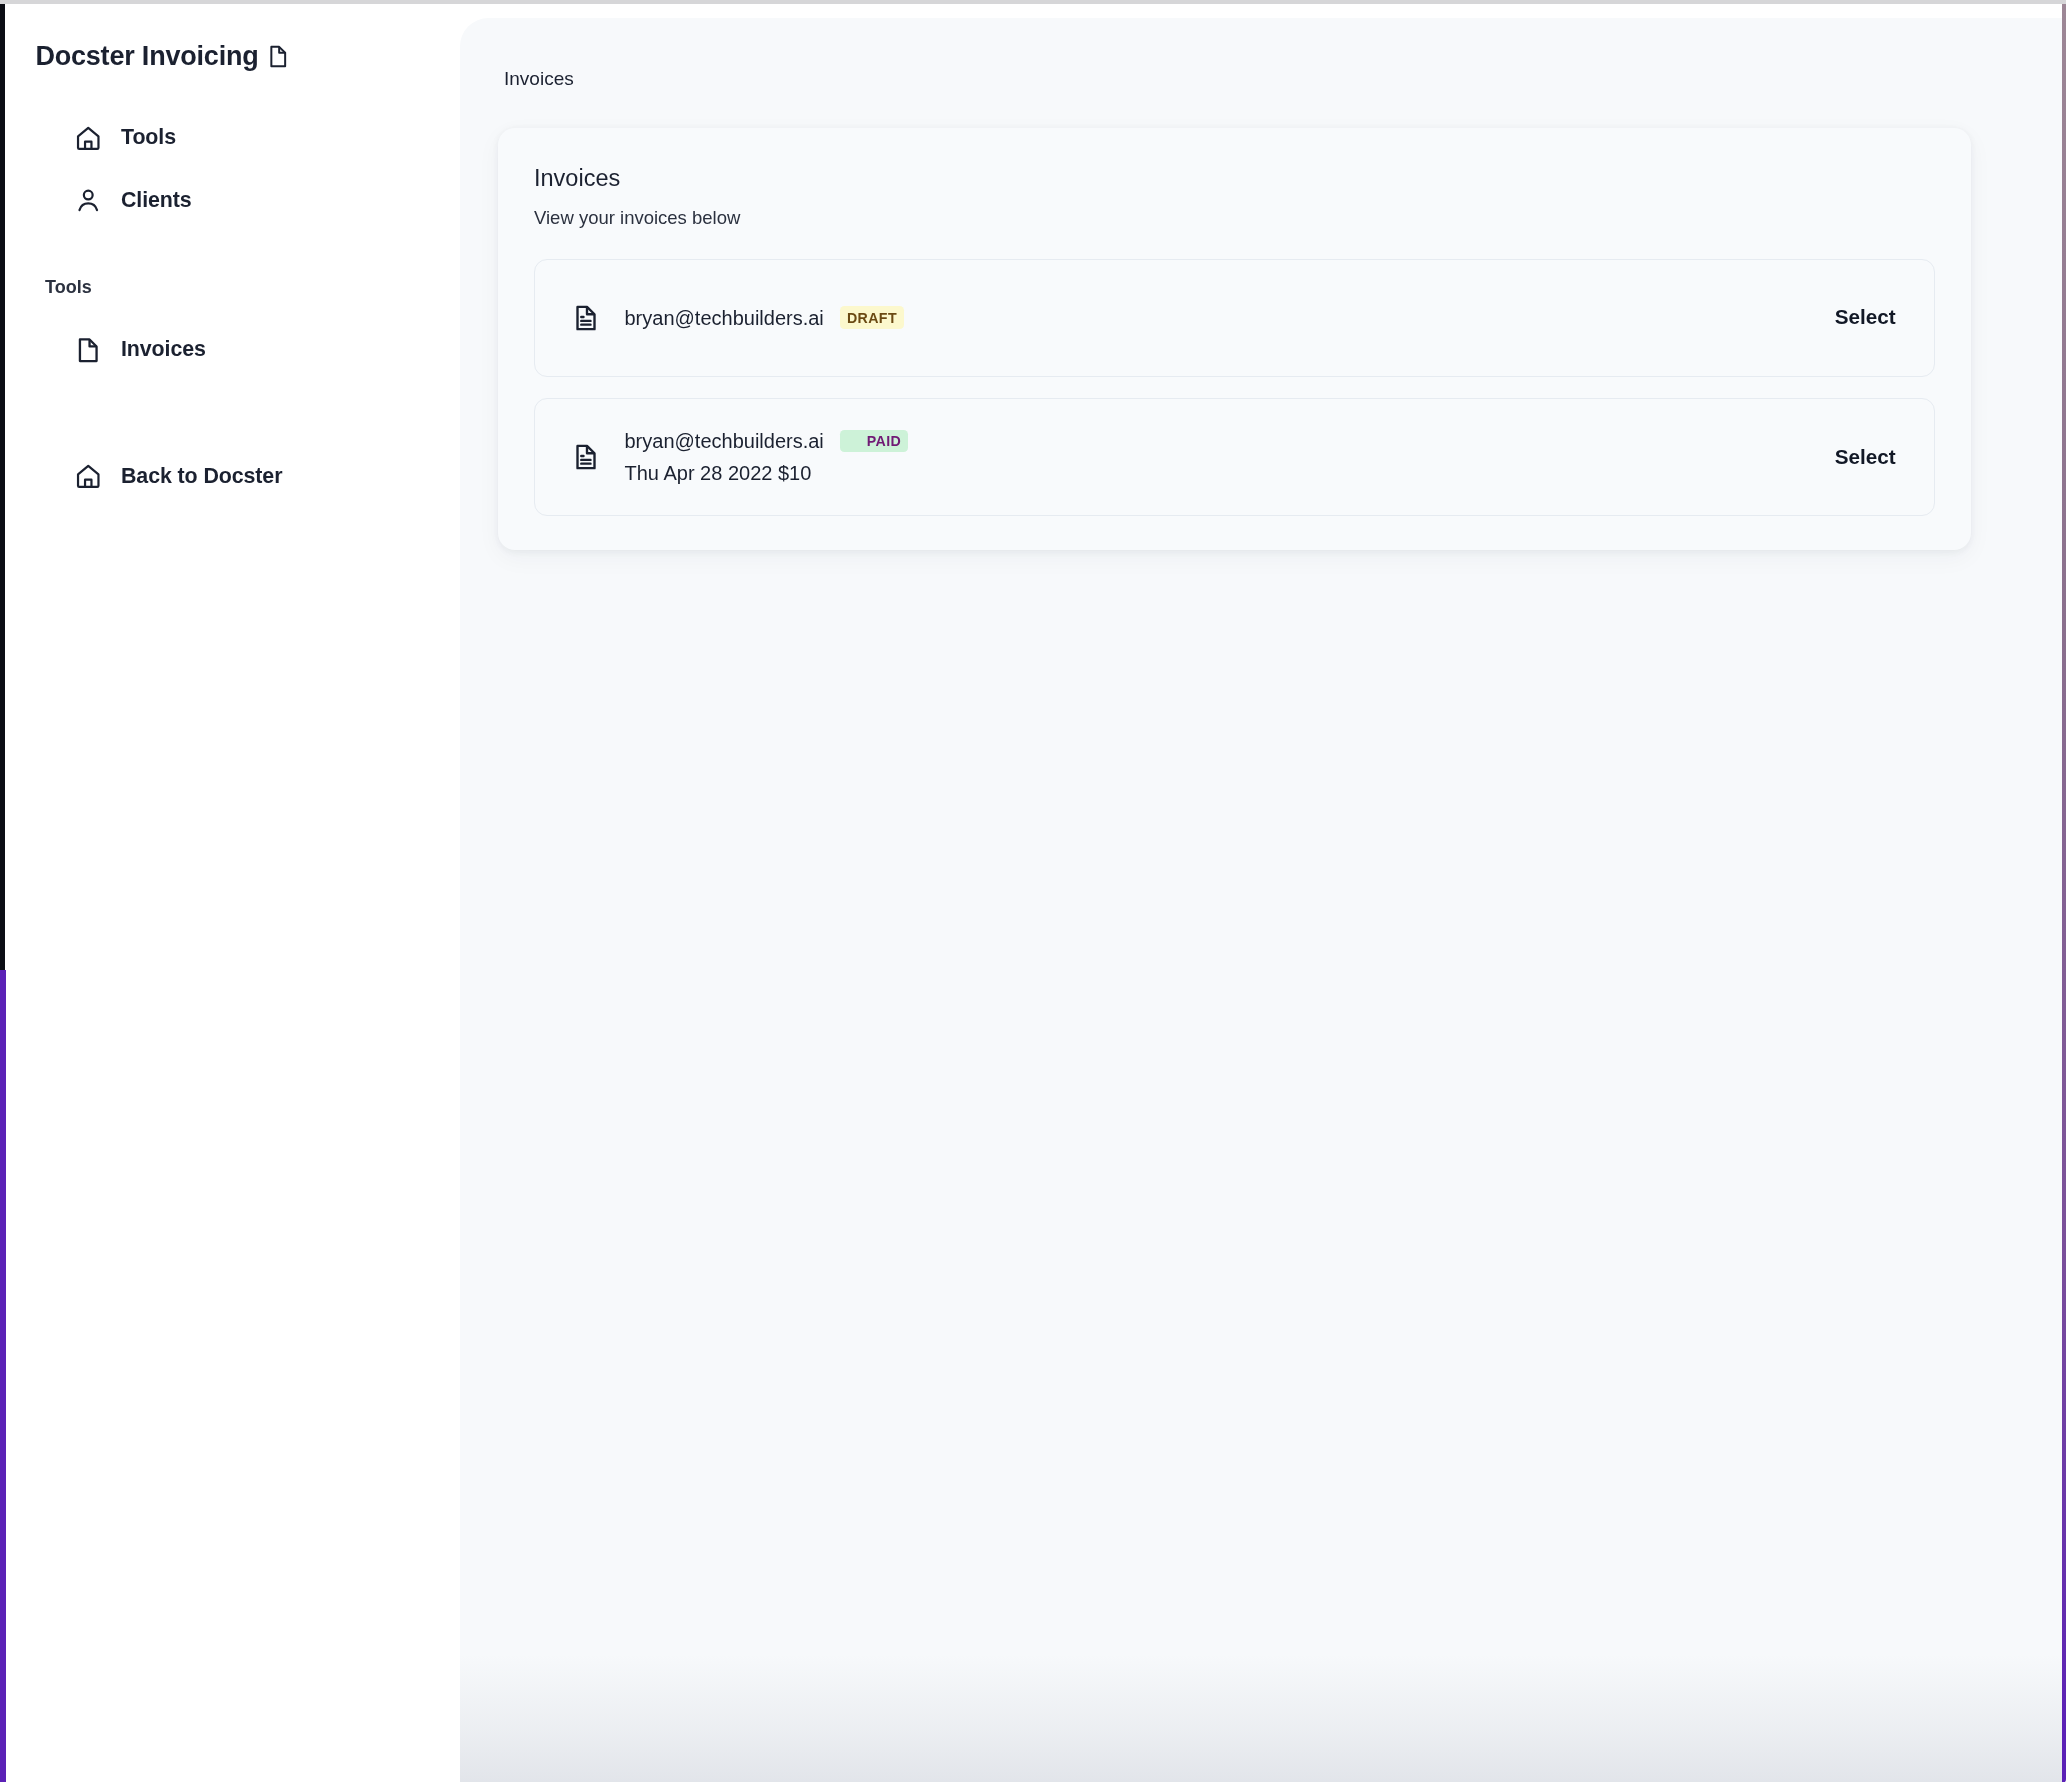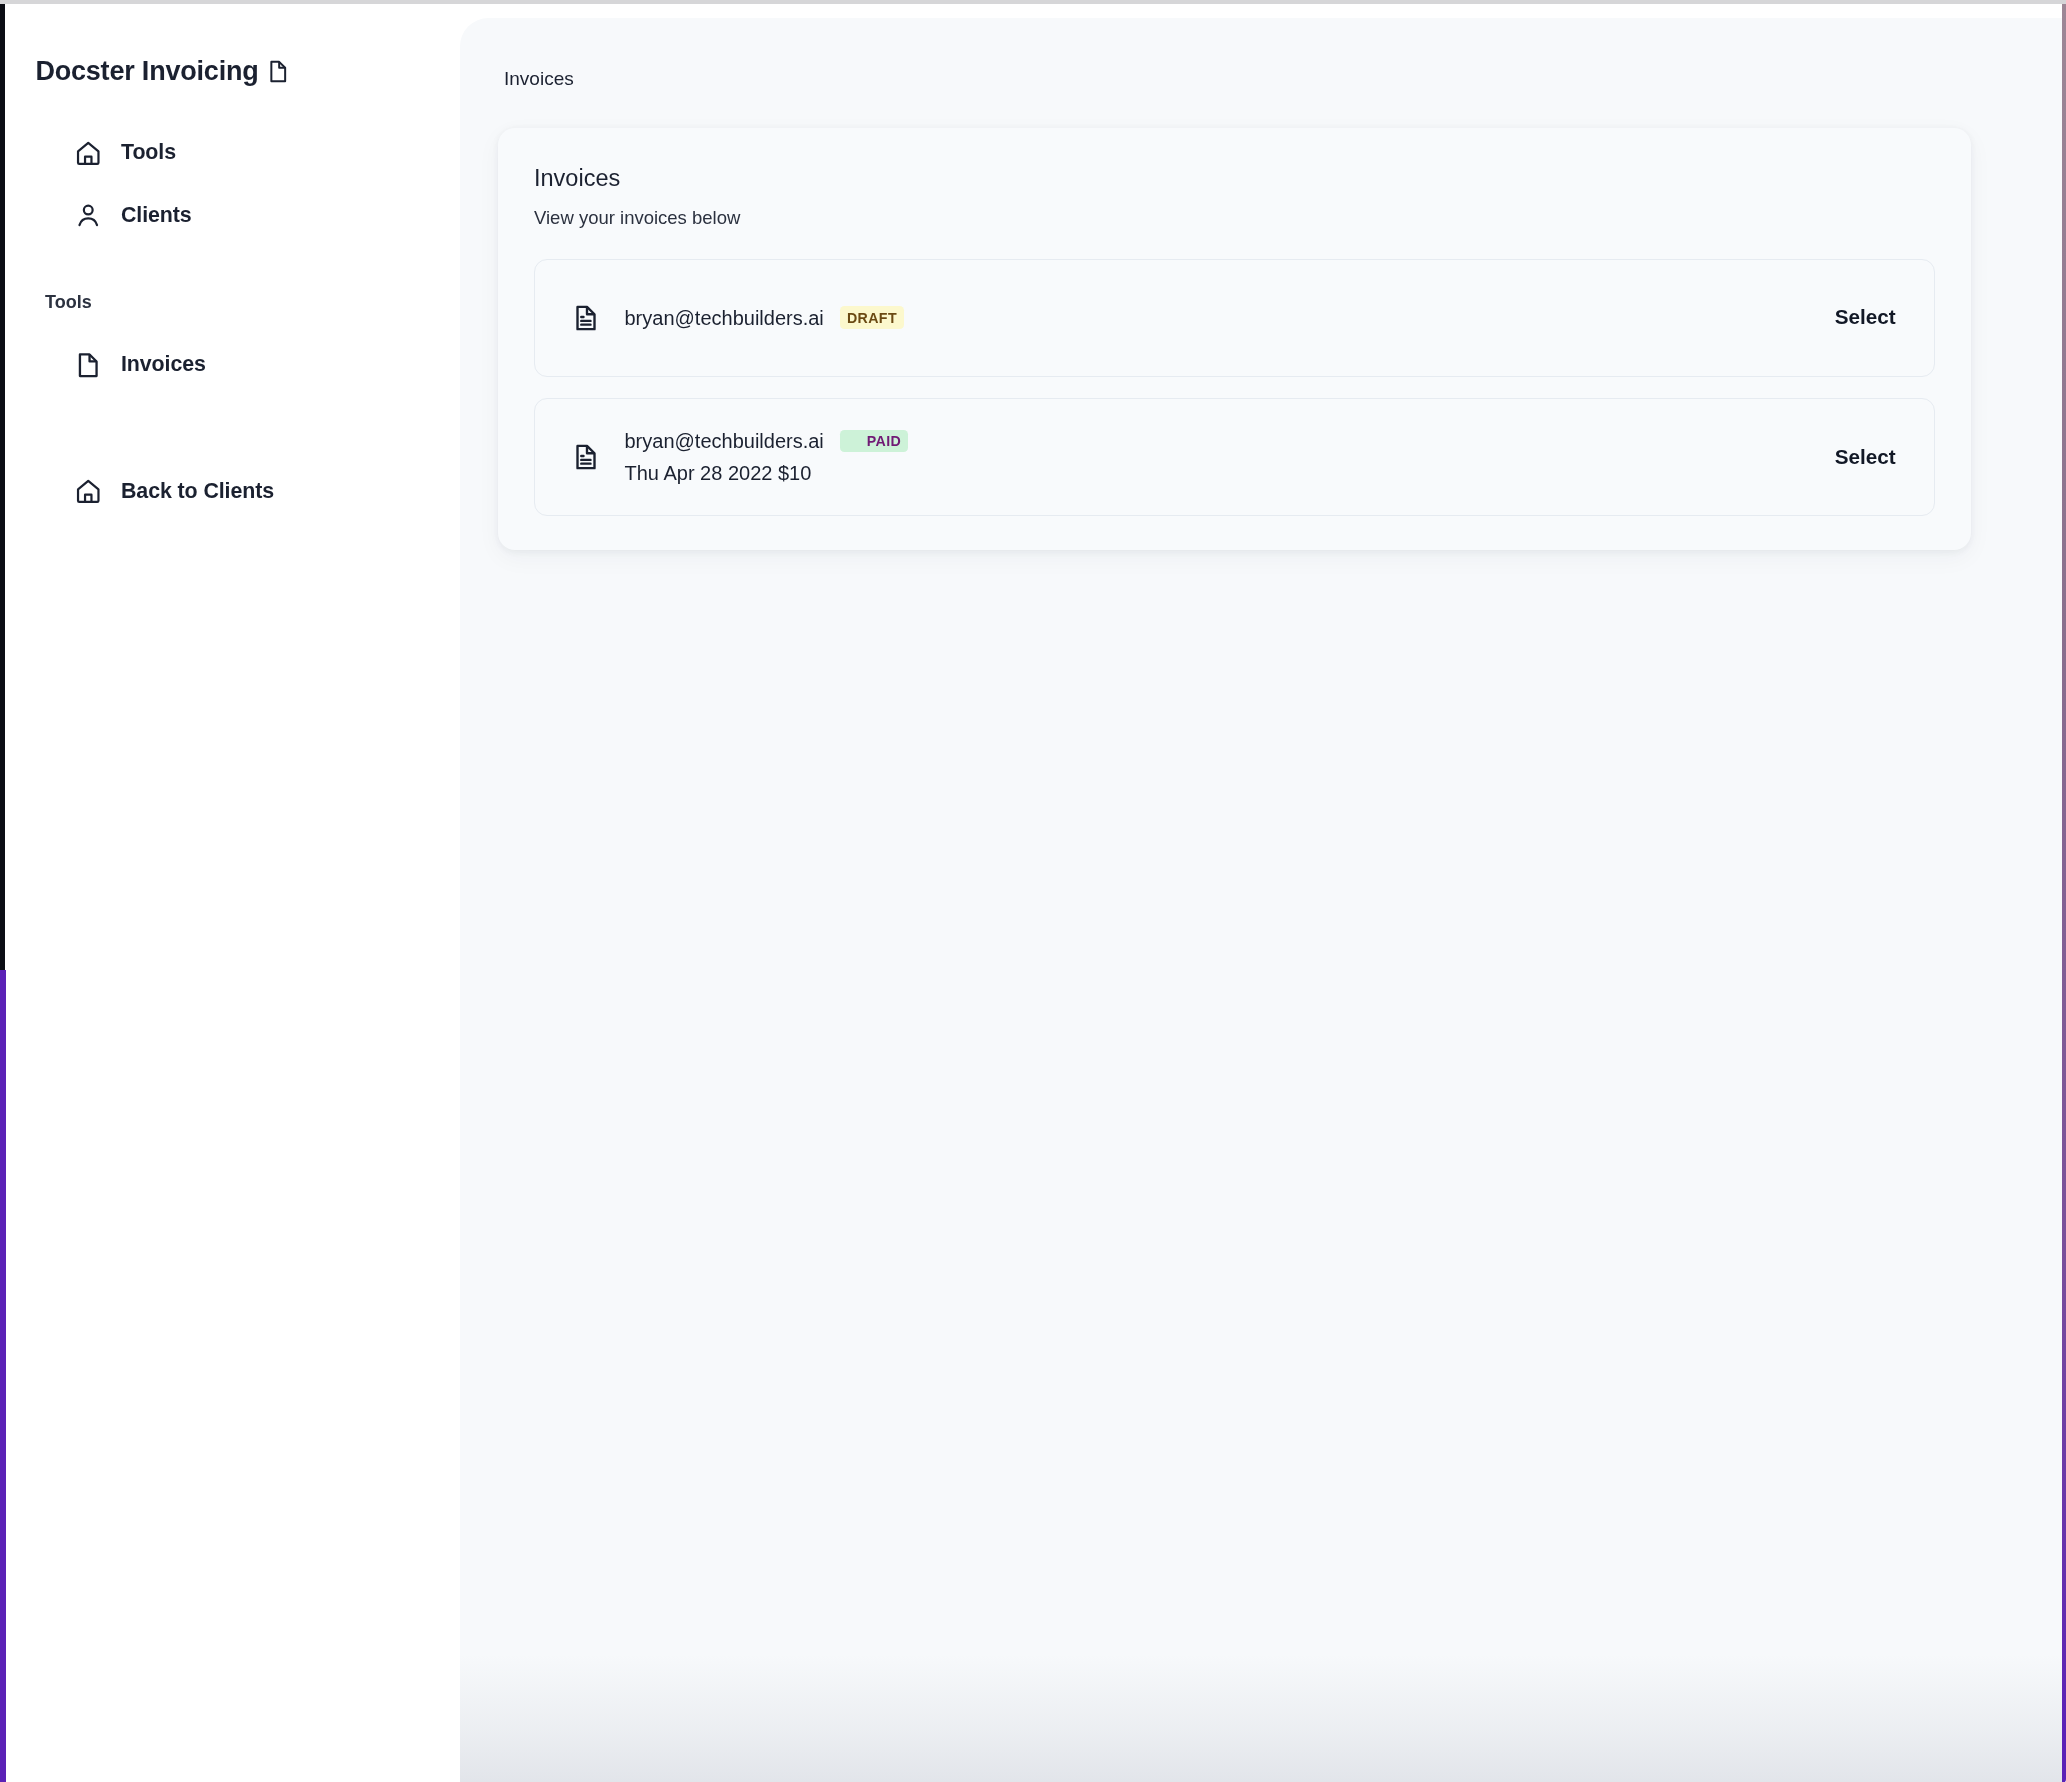--- a/index.html
+++ b/index.html
@@ -69,21 +69,21 @@
     width: 463px;
     height: 1779px;
     background: #ffffff;
     padding-left: 34px;
     z-index: 5;
   }
   .brand {
     display: flex;
     align-items: center;
     gap: 10px;
-    margin-top: 54px;
+    margin-top: 39px;
     margin-left: 1.4px;
   }
   .brand-title {
     font-size: 27px;
     font-weight: 700;
     color: #1b2130;
     letter-spacing: -0.2px;
     line-height: 1;
   }
   .brand-icon { display: block; line-height: 0; }
@@ -290,21 +290,21 @@
     </div>
 
     <div class="nav-group" style="margin-top:0">
       <div class="nav-item nav-spacer-back">
         <span class="nav-icon">
           <svg width="28.5" height="28.5" viewBox="0 0 24 24" fill="none" xmlns="http://www.w3.org/2000/svg">
             <path d="M3.4 10.4 12 3.3l8.6 7.1V20a1 1 0 0 1-1 1H4.4a1 1 0 0 1-1-1v-9.6Z" stroke="#1b2130" stroke-width="1.85" stroke-linejoin="round"></path>
             <path d="M9.3 21v-6.1h5.4V21" stroke="#1b2130" stroke-width="1.85" stroke-linejoin="round"></path>
           </svg>
         </span>
-        <span class="nav-label">Back to Clients</span>
+        <span class="nav-label">Back to Docster</span>
       </div>
     </div>
 
   </aside>
 
   <main class="main">
 
     <div class="breadcrumb">Invoices</div>
 
     <section class="panel">

